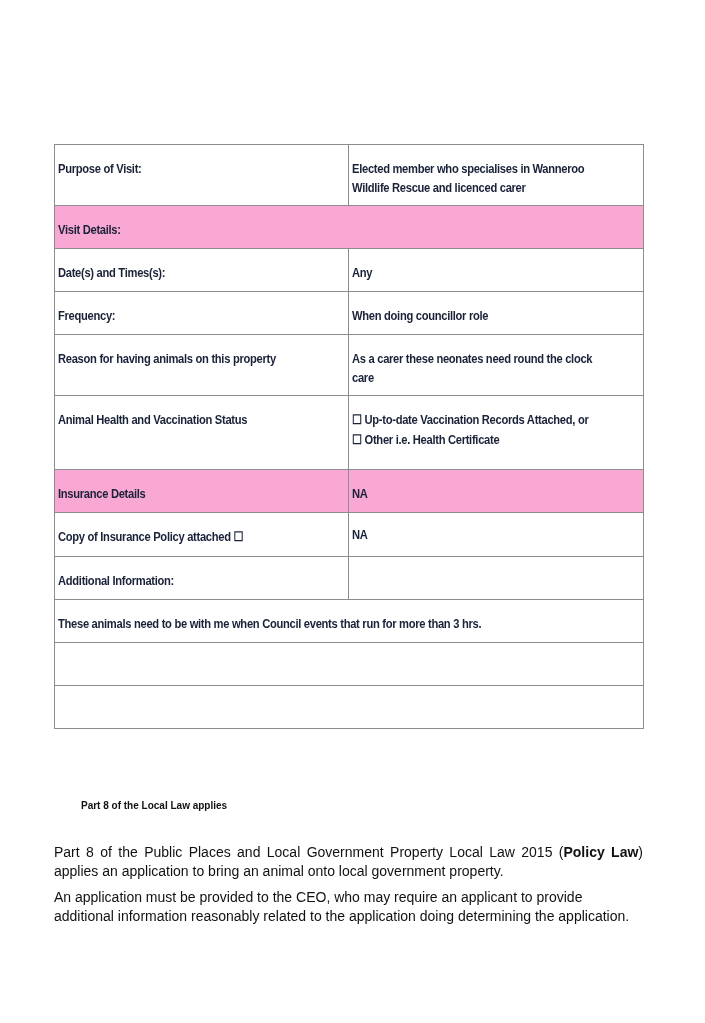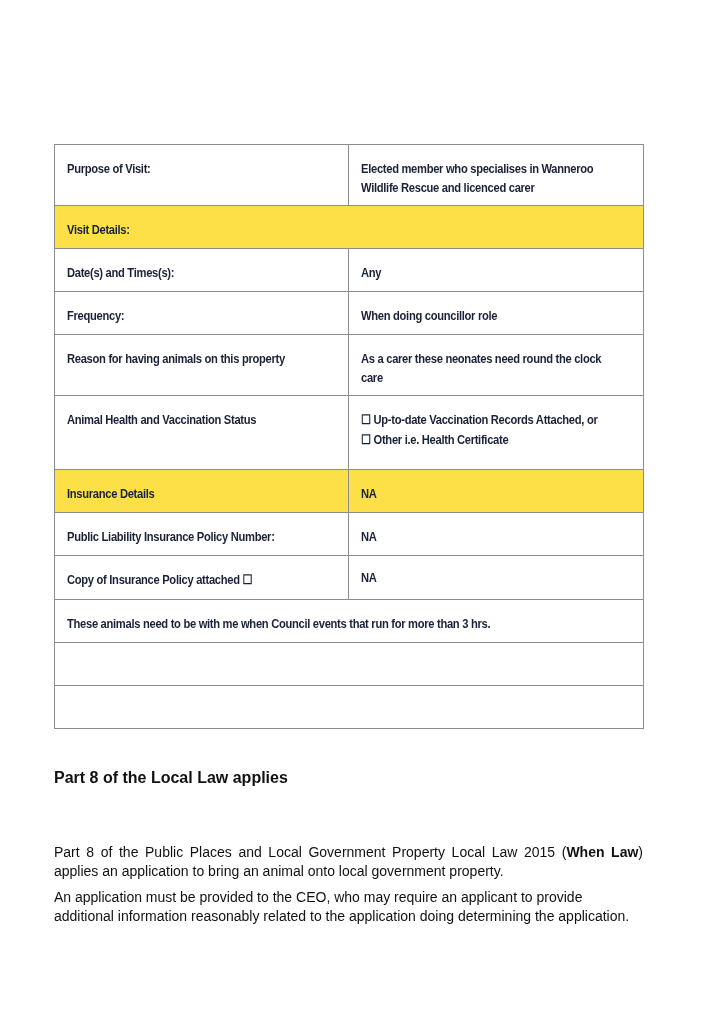--- a/index.html
+++ b/index.html
@@ -5,45 +5,45 @@
   html, body { margin: 0; padding: 0; background: #ffffff; }
   body { width: 705px; height: 1023px; position: relative; overflow: hidden; }
   .form-table {
     position: absolute; left: 54px; top: 144px; width: 589px;
     border-collapse: collapse; table-layout: fixed;
     font-family: "Liberation Sans", sans-serif;
   }
   .form-table td {
     border: 1px solid #8c8c8c;
     vertical-align: top;
-    padding: 0 12px;
+    padding: 0 3px;
     color: #1a2238;
     font-size: 13px;
     font-weight: bold;
     line-height: 19px;
     letter-spacing: -0.35px;
     transform-origin: left;
   }
   .form-table td .t { display: inline-block; transform: scaleX(0.86); transform-origin: left; white-space: nowrap; }
   .form-table col.c1 { width: 294px; }
   .form-table col.c2 { width: 295px; }
-  .grey td { background: #fde047; }
+  .grey td { background: #f9a8d4; }
   .h42 td { height: 42px; }
   .h60 td { height: 60px; }
   .h44 td { height: 43px; }
   .h73 td { height: 73px; }
   .cell-inner { padding-top: 14px; }
   .cb-line { display: block; }
   .cb-line + .cb-line { margin-top: 1px; }
   .body-text {
     position: absolute; left: 54px; width: 589px;
     font-family: "Liberation Sans", sans-serif;
     color: #111111; font-size: 14px; line-height: 19px;
   }
-  .heading { top: 768px; font-weight: bold; font-size: 16px; }
+  .heading { top: 796px; font-weight: bold; font-size: 10px; margin-left: 27px; }
   .para1 { top: 843px; text-align: justify; text-align-last: left; }
   .para2 { top: 888px; }
   .para1 b { font-weight: bold; }
 </style>
 </head>
 <body>
 
 <table class="form-table">
   <colgroup>
       <col class="c1">
@@ -105,34 +105,34 @@
         </td>
   </tr>
   <tr class="h42 grey">
     <td>
           <div class="cell-inner"><span class="t">Insurance Details</span></div>
         </td>
     <td>
           <div class="cell-inner"><span class="t">NA</span></div>
         </td>
   </tr>
-  <tr class="h42">
-    <td>
-          <div class="cell-inner"><span class="t">Public Liability Insurance Policy Number:</span></div>
-        </td>
-    <td>
-          <div class="cell-inner"><span class="t">NA</span></div>
-        </td>
-  </tr>
   <tr class="h44">
     <td>
           <div class="cell-inner"><span class="t"><span>Copy of Insurance Policy attached</span> <span>☐</span></span></div>
         </td>
     <td>
           <div class="cell-inner" style="padding-top:12px"><span class="t">NA</span></div>
+        </td>
+  </tr>
+  <tr class="h42">
+    <td>
+          <div class="cell-inner"><span class="t">Additional Information:</span></div>
+        </td>
+    <td>
+          <div class="cell-inner"><span class="t"></span></div>
         </td>
   </tr>
   <tr class="h42">
     <td colspan="2">
           <div class="cell-inner"><span class="t">These animals need to be with me when Council events that run for more than 3 hrs.</span></div>
         </td>
   </tr>
   <tr class="h42">
     <td colspan="2">
           <div class="cell-inner"><span class="t"></span></div>
@@ -140,14 +140,14 @@
   </tr>
   <tr class="h42">
     <td colspan="2">
           <div class="cell-inner"><span class="t"></span></div>
         </td>
   </tr>
 </tbody>
   </table>
 
 <div class="body-text heading">Part 8 of the Local Law applies</div>
-<div class="body-text para1"><span>Part 8 of the Public Places and Local Government Property Local Law 2015 (</span><b>When Law</b><span>) applies an application to bring an animal onto local government property.</span></div>
+<div class="body-text para1"><span>Part 8 of the Public Places and Local Government Property Local Law 2015 (</span><b>Policy Law</b><span>) applies an application to bring an animal onto local government property.</span></div>
 <div class="body-text para2">An application must be provided to the CEO, who may require an applicant to provide additional information reasonably related to the application doing determining the application.</div>
 
 </body></html>

